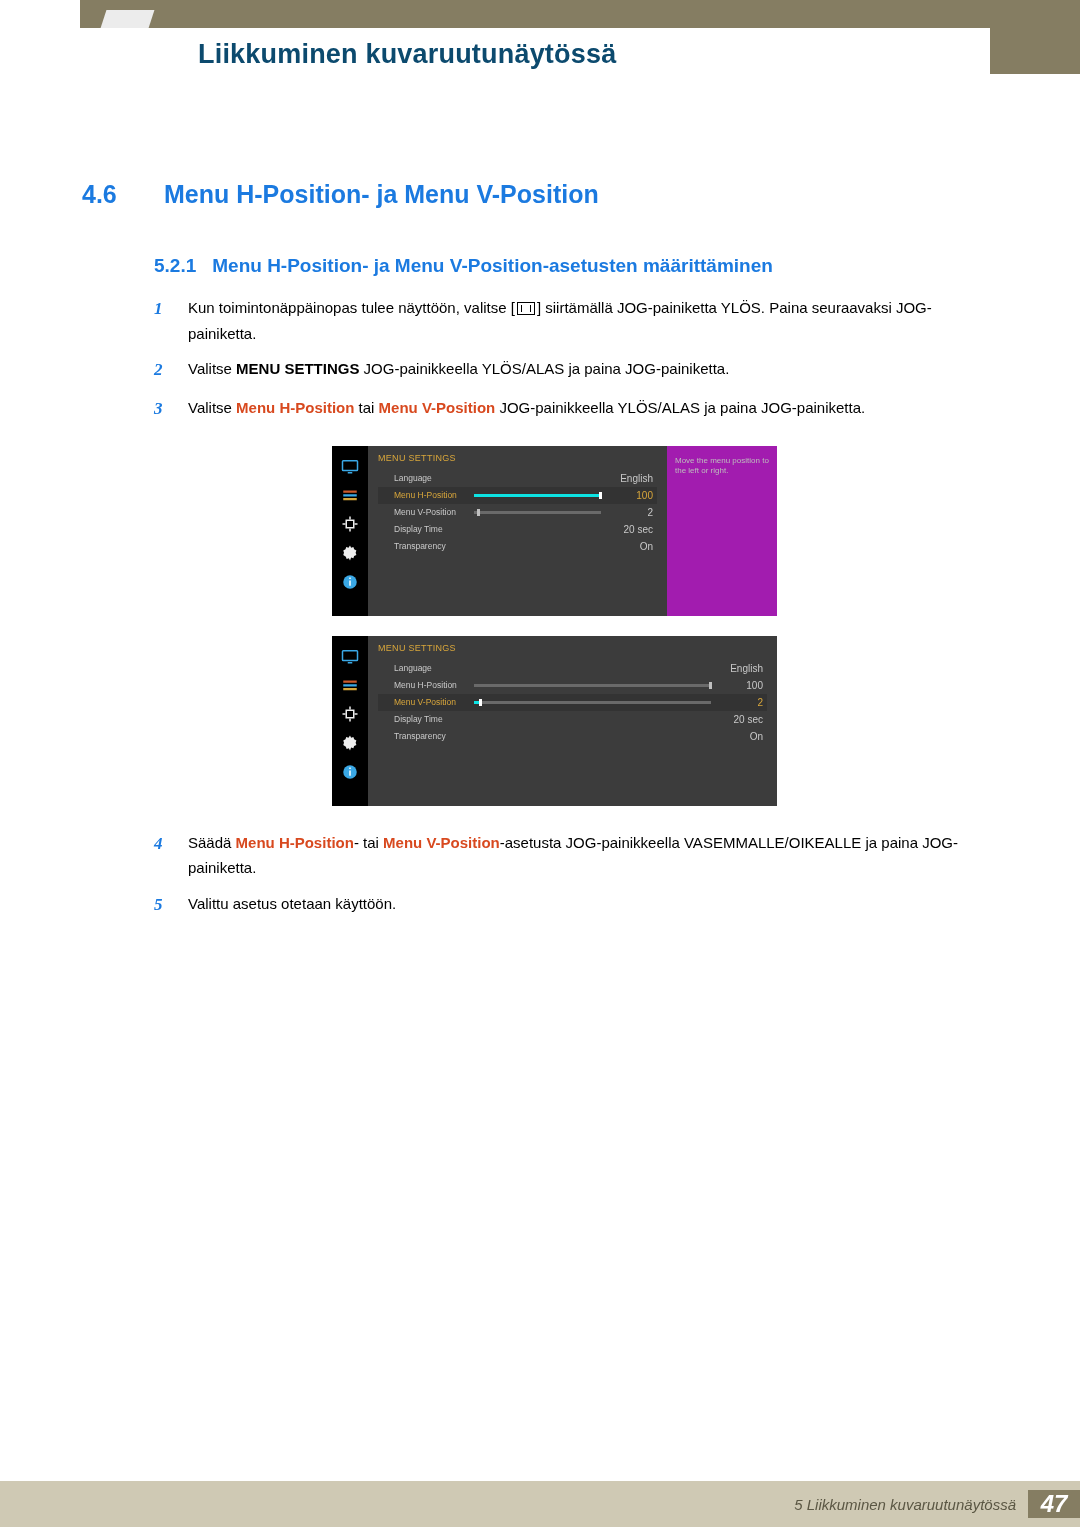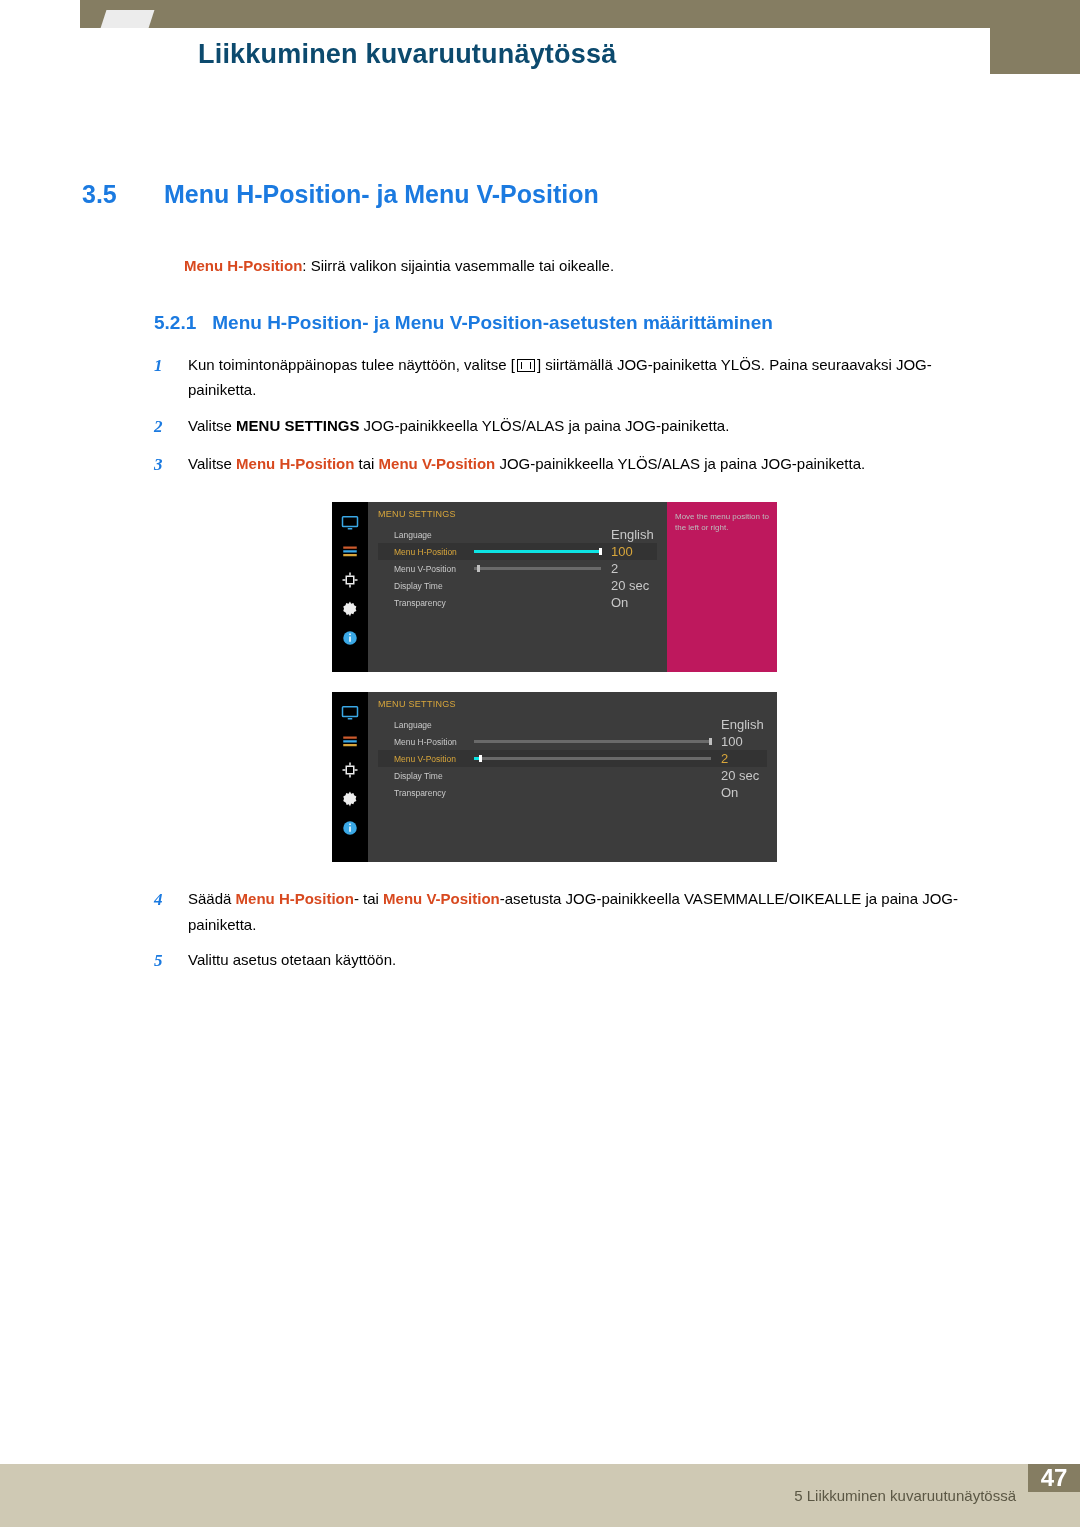--- a/index.html
+++ b/index.html
@@ -177,38 +177,39 @@
     left: 0; top: 0; bottom: 0;
     background: #0de3e3;
   }
   .r-slider .knob {
     position: absolute;
     top: -2px;
     width: 3px; height: 7px;
     background: #fff;
   }
   .r-slider.dim .knob { background: #bfbfbf; }
-  .r-val { width: 42px; text-align: left; color: #c9c9c9; font-size: 13px; }
+  .r-val { width: 42px; text-align: right; color: #c9c9c9; font-size: 10px; }
   .osd-row.hl .r-val { color: #d8a63b; }
   .osd-right {
     width: 110px;
-    background: #be185d;
+    background: #a21caf;
     padding: 10px 8px;
     font-size: 8px;
     color: #bdbdbd;
     line-height: 1.3;
   }
   .footer {
     position: absolute;
     bottom: 0; left: 0; right: 0;
-    height: 63px;
+    height: 46px;
     background: #cfc9b4;
     display: flex;
-    align-items: flex-start;
+    align-items: center;
     justify-content: flex-end;
+    font-style: italic;
   }
   .footer-narrow {
     position: absolute;
     left: 0; bottom: 0;
     height: 14px; width: 80px;
     background: #cfc9b4;
   }
   .footer-white {
     position: absolute;
     left: 0; bottom: 14px;
@@ -238,26 +239,23 @@
 <div class="top-band"></div>
 <div class="top-left-white"></div>
 <div class="chapter-num"></div>
 <div class="page-title-bg">
   <div class="page-title">Liikkuminen kuvaruutunäytössä</div>
 </div>
 
 <div class="content">
 
   <div class="section-heading">
-    <span class="sec-num">3.5</span><span>Menu H-Position- ja Menu V-Position</span>
-  </div>
-
-  <div class="body-text">
-    <span class="term">Menu H-Position</span><span>: Siirrä valikon sijaintia vasemmalle tai oikealle.</span>
-  </div>
+    <span class="sec-num">4.6</span><span>Menu H-Position- ja Menu V-Position</span>
+  </div>
+
 
   <div class="subheading">
     <span class="sub-num">5.2.1</span><span>Menu H-Position- ja Menu V-Position-asetusten määrittäminen</span>
   </div>
 
   <div class="step-row">
     <div class="step-n">1</div>
     <div class="step-text">
       <span>Kun toimintonäppäinopas tulee näyttöön, valitse [</span><span class="menu-icon"></span><span>] siirtämällä JOG-painiketta YLÖS. Paina seuraavaksi JOG-painiketta.</span>
     </div>

